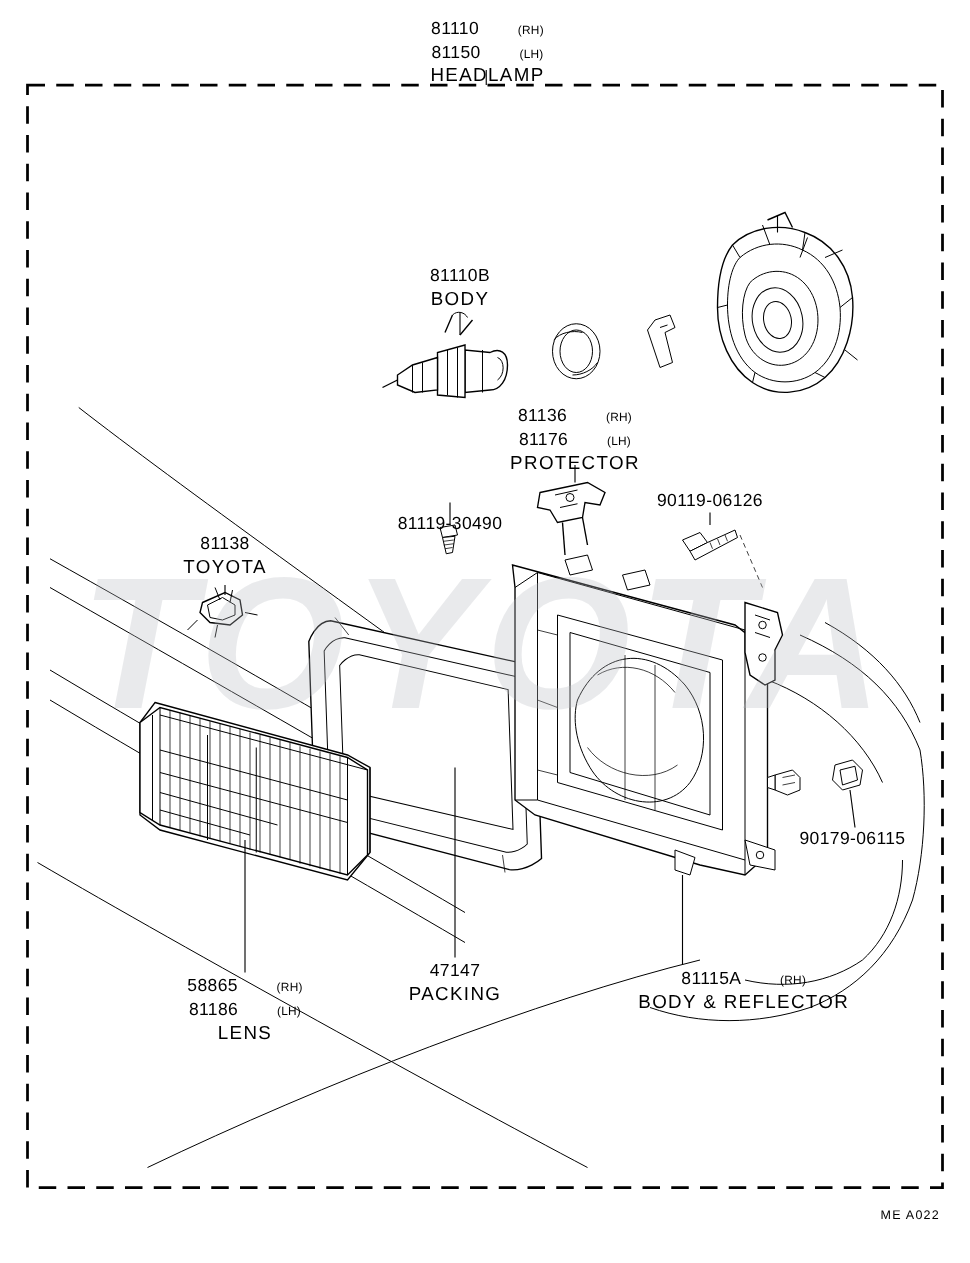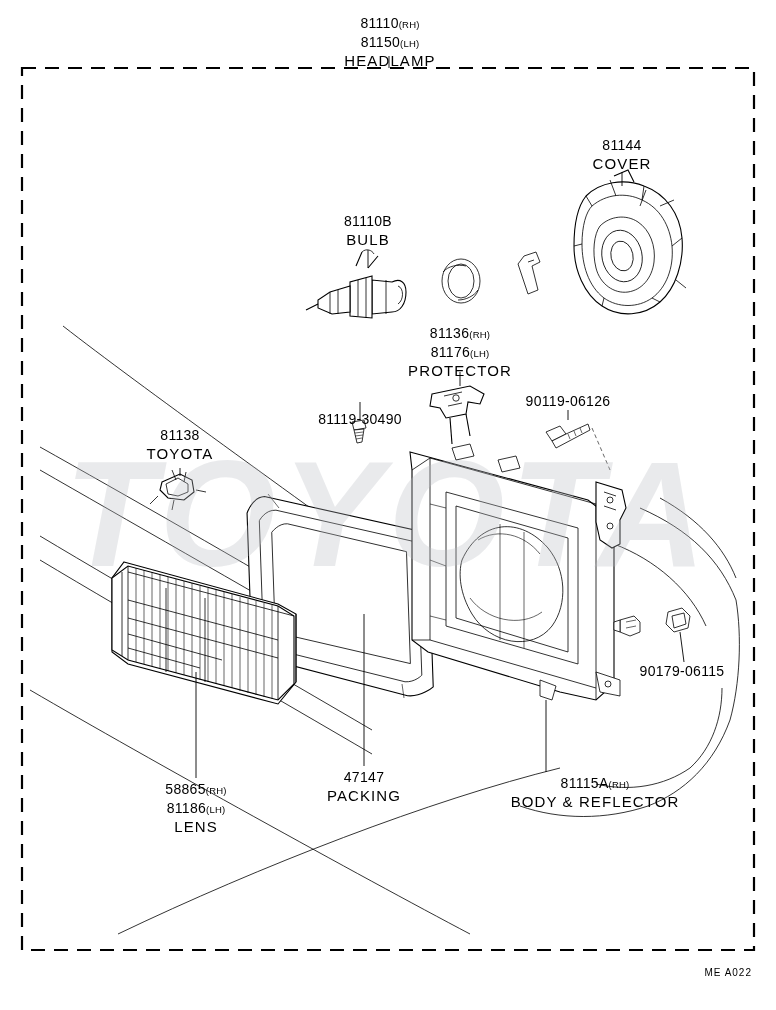--- a/index.html
+++ b/index.html
@@ -33,20 +33,21 @@
     color: #000000;
     line-height: 1.18;
   }
   .label .pn {
     font-size: 14px;
     letter-spacing: 0.3px;
   }
   .label .sfx {
     font-size: 9.5px;
     letter-spacing: 0.2px;
+    padding-left: 31px;
   }
   .label .nm {
     font-size: 15px;
     letter-spacing: 1.1px;
   }
   .label .row {
     display: block;
   }
   .footer-code {
     position: absolute;
@@ -281,28 +282,24 @@
       <text x="388" y="566" font-family="Liberation Sans, sans-serif" font-size="150" font-weight="bold" font-style="italic" fill="#b9bcc2" text-anchor="middle" letter-spacing="6">TOYOTA</text>
     </g>
   </svg>
 
   <div class="label" style="left:328px; top:14px; width:124px;">
     <span class="row"><span class="pn">81110</span><span class="sfx">(RH)</span></span>
     <span class="row"><span class="pn">81150</span><span class="sfx">(LH)</span></span>
     <span class="row"><span class="nm">HEADLAMP</span></span>
   </div>
 
-  <div class="label" style="left:576px; top:136px; width:92px;">
-    <span class="row"><span class="pn">81144</span></span>
-    <span class="row"><span class="nm">COVER</span></span>
-  </div>
 
   <div class="label" style="left:320px; top:212px; width:96px;">
     <span class="row"><span class="pn">81110B</span></span>
-    <span class="row"><span class="nm">BULB</span></span>
+    <span class="row"><span class="nm">BODY</span></span>
   </div>
 
   <div class="label" style="left:398px; top:324px; width:124px;">
     <span class="row"><span class="pn">81136</span><span class="sfx">(RH)</span></span>
     <span class="row"><span class="pn">81176</span><span class="sfx">(LH)</span></span>
     <span class="row"><span class="nm">PROTECTOR</span></span>
   </div>
 
   <div class="label" style="left:298px; top:382px; width:124px;margin-top:28px;">
     <span class="row"><span class="pn">81119-30490</span></span>

